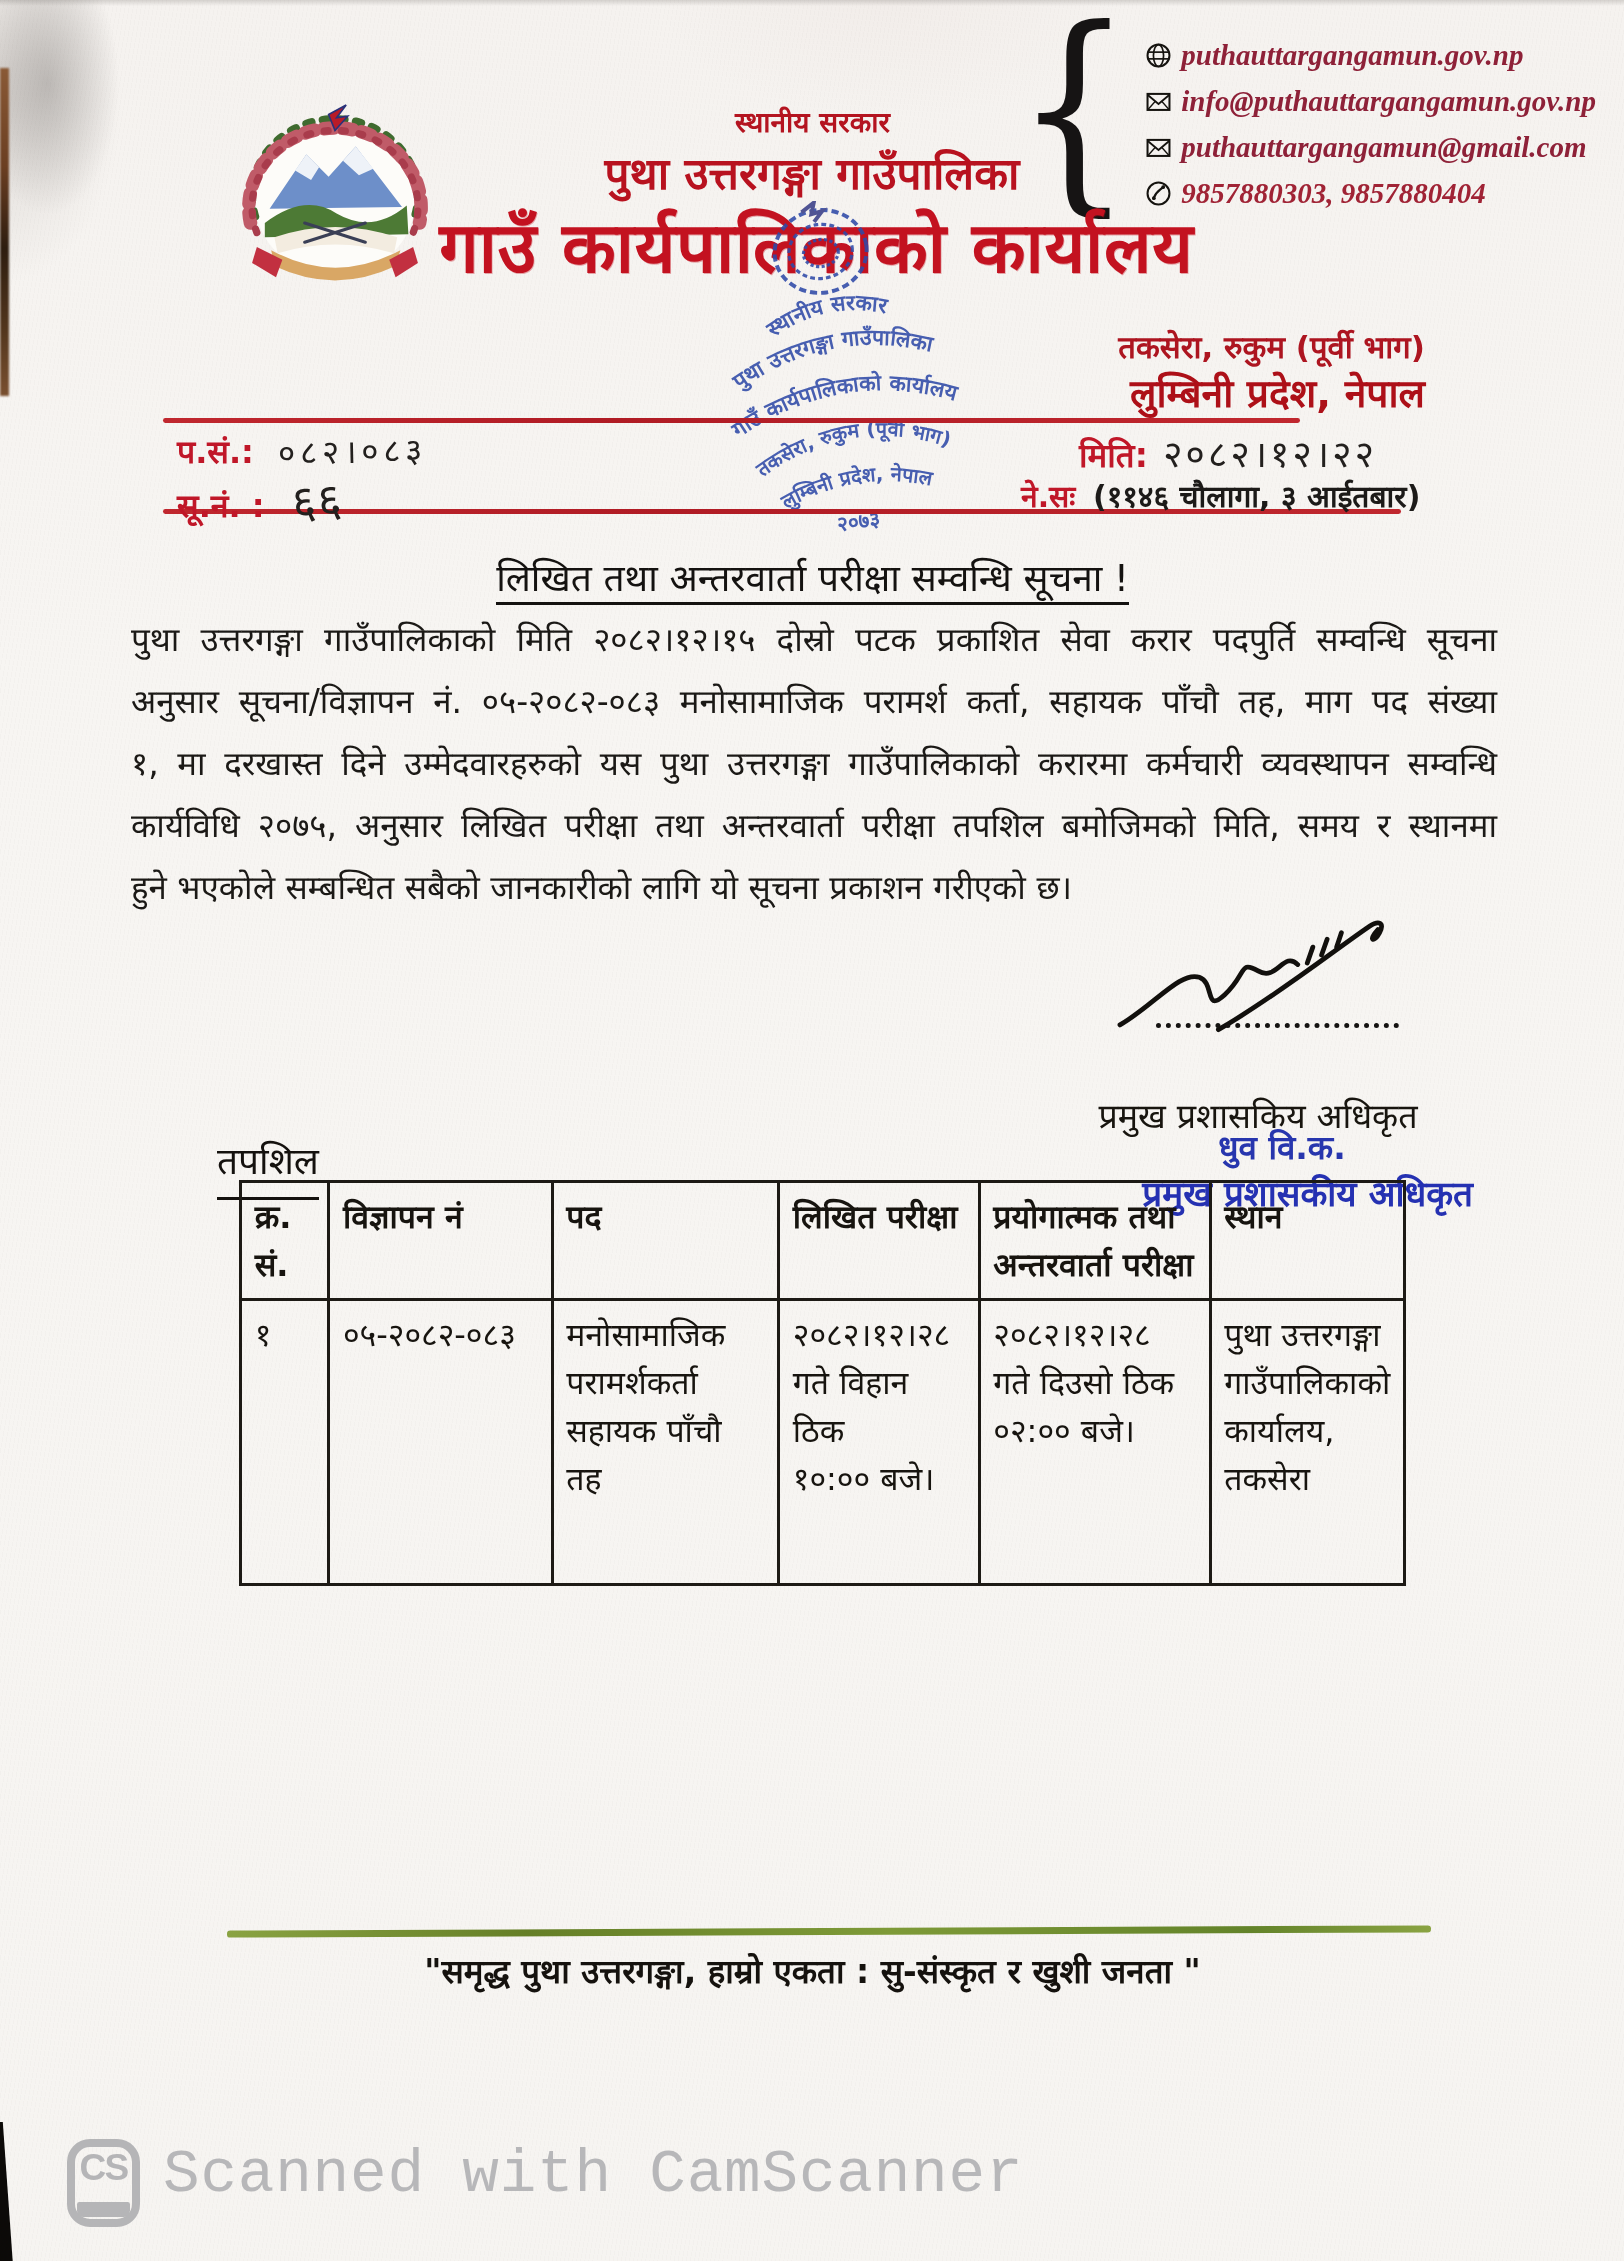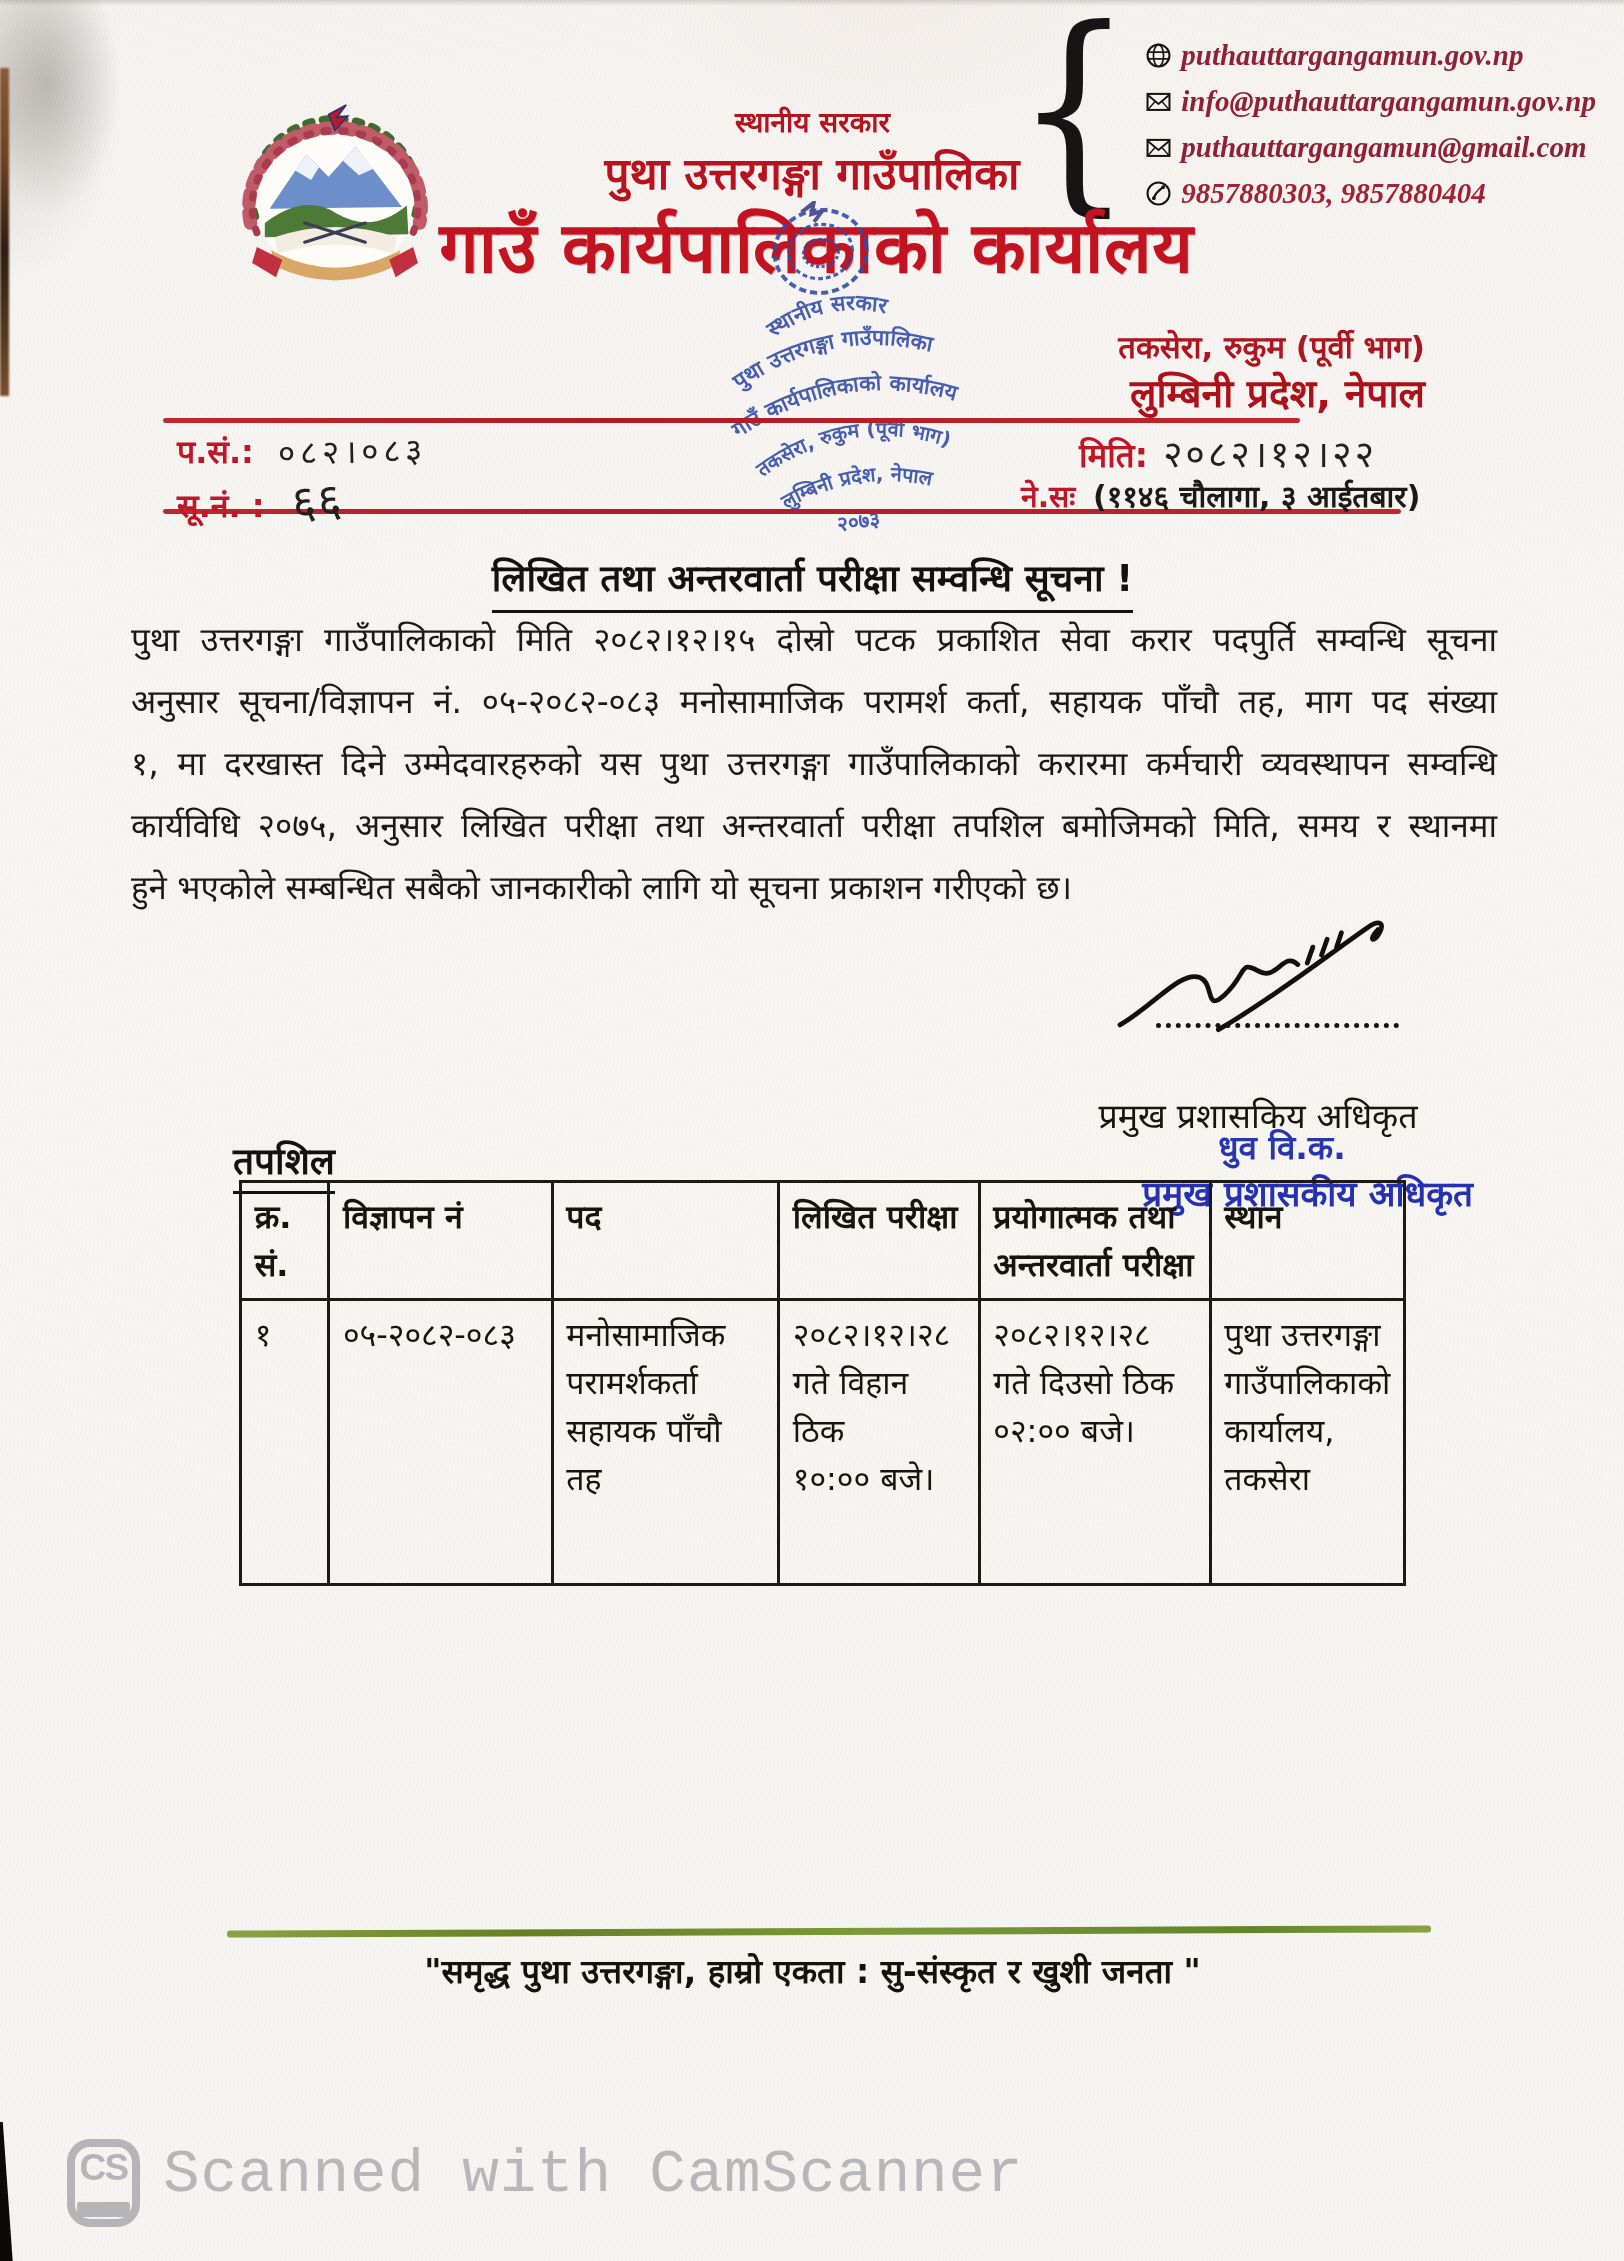--- a/index.html
+++ b/index.html
@@ -53,38 +53,38 @@
   .ps{left:177px;top:428px;font-size:32px;}
   .ps .hand{font-size:33px;letter-spacing:4.8px;transform:rotate(-1.2deg);margin-left:14.3px;}
   .sn{left:177px;top:468px;font-size:32px;}
   .sn .hand{font-size:46px;letter-spacing:1.6px;transform:rotate(-4deg);margin-left:17.5px;}
   .miti{left:1079px;top:427px;font-size:33px;}
   .miti .hand{font-size:37px;letter-spacing:3.2px;margin-left:4.8px;}
   .nesa{left:1021px;top:475px;font-size:30px;}
   .nesa .val{color:#1c1a18;font-weight:700;margin-left:8px;}
   
   .title-wrap{left:255px;top:551px;width:1115px;text-align:center;}
-  .doc-title{display:inline-block;font-size:37px;font-weight:700;color:#141210;
-    border-bottom:3.2px solid #141210;padding-bottom:8px;}
+  .doc-title{display:inline-block;font-size:37px;font-weight:400;color:#141210;
+    border-bottom:3.2px solid #141210;}
   
   .para{left:131px;top:615px;width:1366px;font-size:33px;color:#1b1916;font-weight:500;}
   .para-line{height:62px;line-height:49px;text-align:justify;}
   .para-line::after{content:"";display:inline-block;width:100%;height:0;}
   .para-line.last{text-align:left;}
   .para-line.last::after{content:none;}
   
   .sig-svg{left:1107px;top:909px;width:318px;height:127px;}
   .sig-dots{left:1156px;top:997px;width:243px;height:25.5px;border-bottom:5.6px dotted #151311;}
   .sig-name{left:1107px;top:1040px;width:318px;text-align:center;font-size:36px;font-weight:700;color:#18150f;}
   .sig-title{left:1059px;top:1092px;width:398px;text-align:center;font-size:34px;font-weight:400;color:#18150f;}
   .sig-stamp-name{left:1115px;top:1124px;width:334px;text-align:center;font-size:33px;font-weight:700;color:#2736ae;}
   .sig-stamp-title{left:1059px;top:1169px;width:414px;text-align:right;font-size:35px;font-weight:700;color:#2531b2;}
   
-  .tapasil{left:233px;top:1134px;font-size:37px;font-weight:700;color:#14110e;
-    border-bottom:3.2px solid #14110e;padding-bottom:6px;}
+  .tapasil{left:217px;top:1134px;font-size:37px;font-weight:400;color:#14110e;
+    border-bottom:3.2px solid #14110e;padding-bottom:12px;}
   table.sched{position:absolute;left:239px;top:1180px;width:1167px;border-collapse:collapse;
     font-size:32px;color:#17140f;}
   table.sched th,table.sched td{border:3.2px solid #1d1a15;vertical-align:top;text-align:left;
     padding:9.6px 12.7px;white-space:pre-line;line-height:1.5;font-weight:500;}
   table.sched th{height:80px;font-weight:600;}
   table.sched td{height:263px;}
   
   .greenline{left:227px;top:1928px;width:1204px;height:7.2px;transform:rotate(-0.25deg);
     background:linear-gradient(90deg,#8aa342 0%,#657f27 25%,#7e9a38 55%,#63832a 85%,#8aa342 100%);border-radius:3.2px;}
   .slogan{left:255px;top:1948px;width:1115px;text-align:center;font-size:33px;font-weight:700;color:#15120e;}

